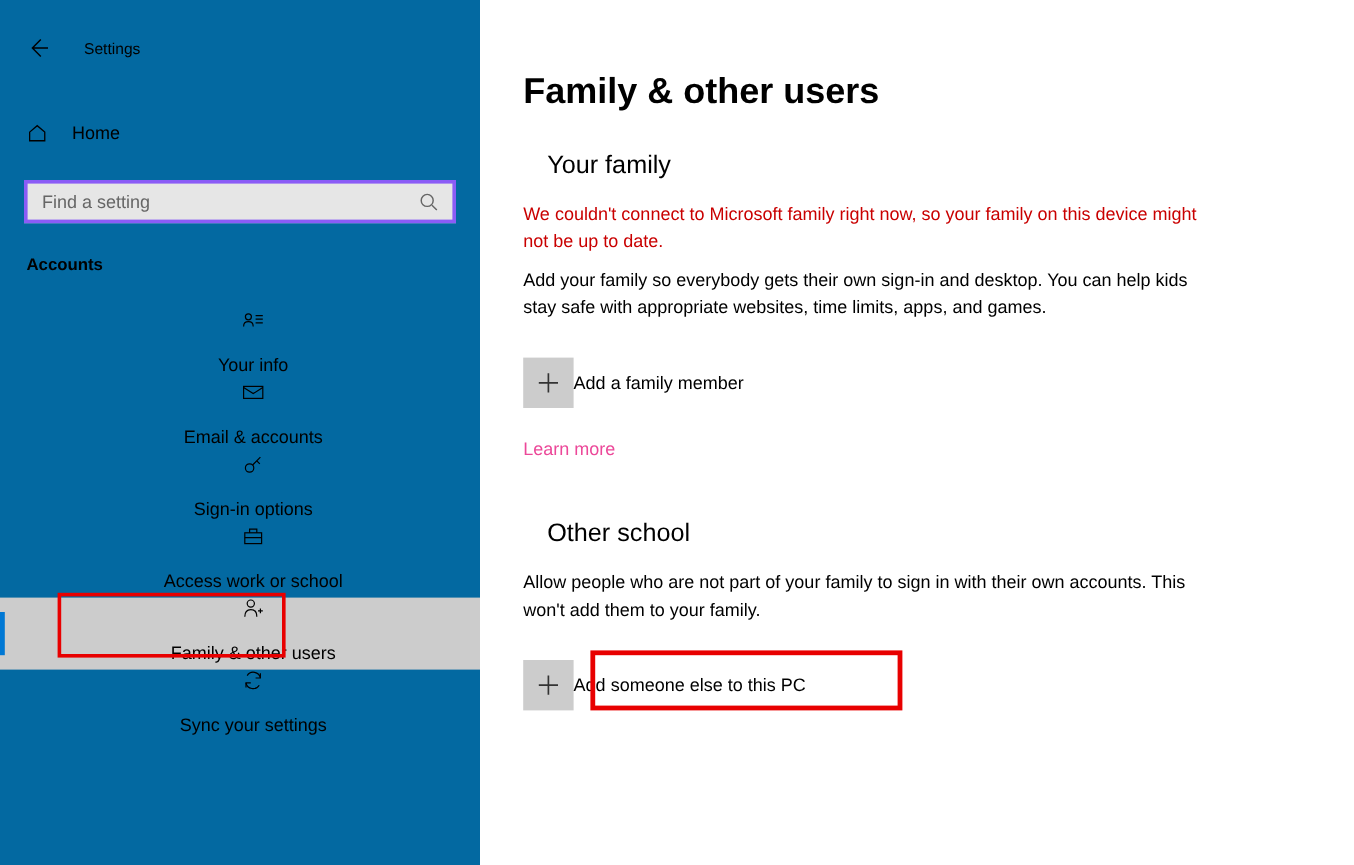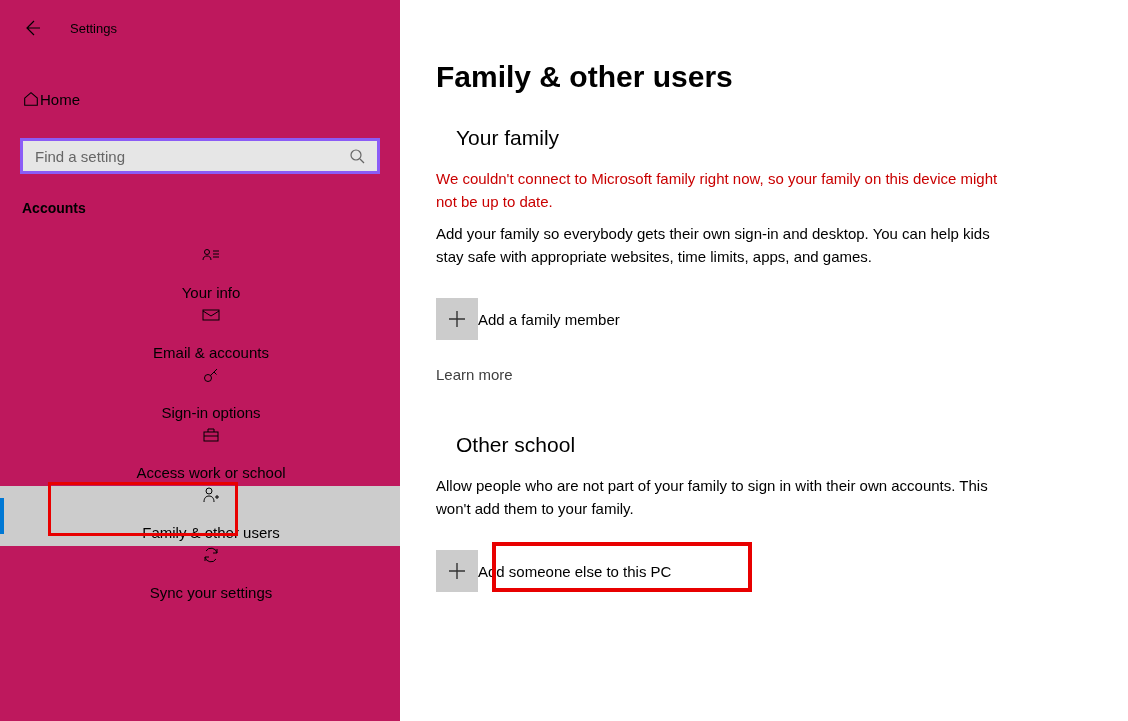--- a/index.html
+++ b/index.html
@@ -10,22 +10,22 @@
     }
     body {
       width: 1128px;
       height: 721px;
       display: flex;
       background: #fff;
       overflow: hidden;
     }
     .sidebar {
       width: 400px;
-      background: #be185d;
-      padding-top: 8px;
+      background: #0369a1;
+      padding-top: 20px;
       flex-shrink: 0;
     }
     .sidebar-header {
       display: flex;
       align-items: center;
       padding: 10px 0 10px 22px;
       gap: 28px;
     }
     .back-arrow {
       width: 20px;
@@ -34,20 +34,21 @@
     }
     .settings-title {
       font-size: 13px;
       color: #000;
     }
     .home-row {
       display: flex;
       align-items: center;
       padding: 14px 0 14px 22px;
       margin-top: 28px;
+      gap: 20px;
       cursor: pointer;
     }
     .home-icon {
       width: 18px;
       height: 18px;
     }
     .home-label {
       font-size: 15px;
       color: #000;
     }
@@ -178,21 +179,21 @@
     .plus-icon {
       width: 20px;
       height: 20px;
     }
     .add-label {
       font-size: 15px;
       color: #000;
     }
     .link {
       font-size: 15px;
-      color: #404040;
+      color: #ec4899;
       cursor: pointer;
       margin-bottom: 50px;
       display: inline-block;
     }
     .red-box-main {
       position: absolute;
       border: 4px solid #e80000;
       left: 56px;
       top: -8px;
       width: 260px;

